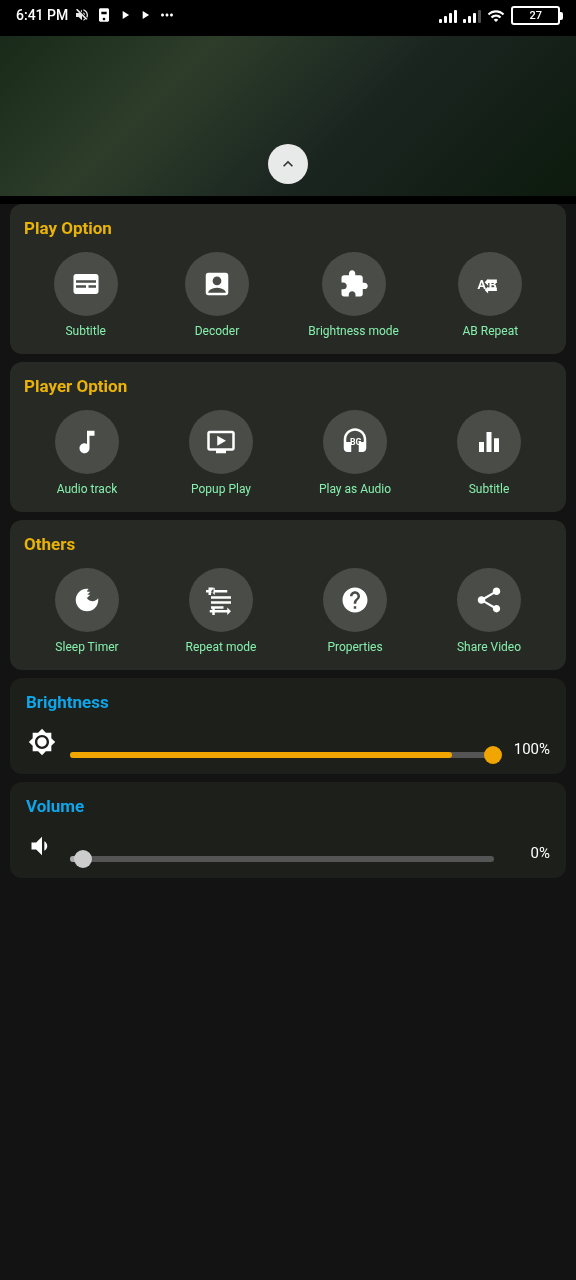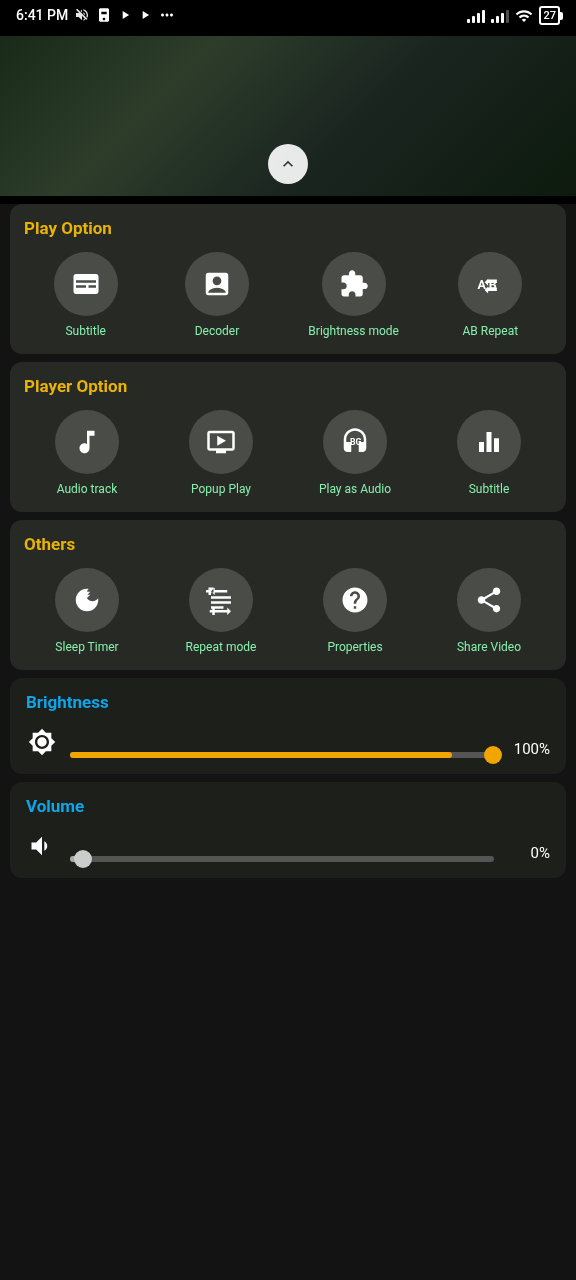--- a/index.html
+++ b/index.html
@@ -36,21 +36,21 @@
       display: flex;
       align-items: center;
       gap: 6px;
     }
 
     .battery-icon {
       display: inline-flex;
       align-items: center;
       border: 2px solid #fff;
       border-radius: 3px;
-      padding: 1px 2px;
+      padding: 1px 16px;
       font-size: 11px;
       position: relative;
     }
 
     .battery-icon::after {
       content: '';
       position: absolute;
       right: -5px;
       top: 50%;
       transform: translateY(-50%);

